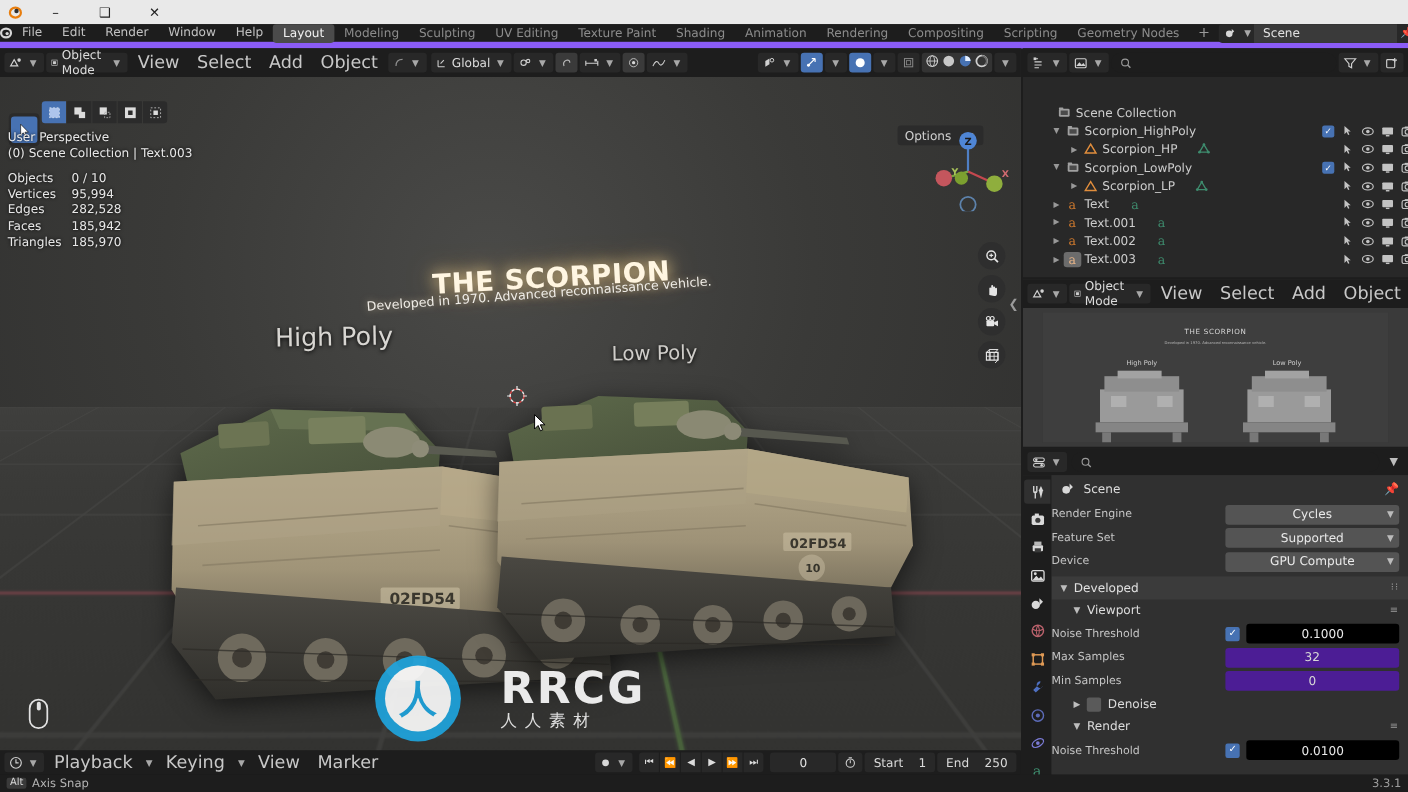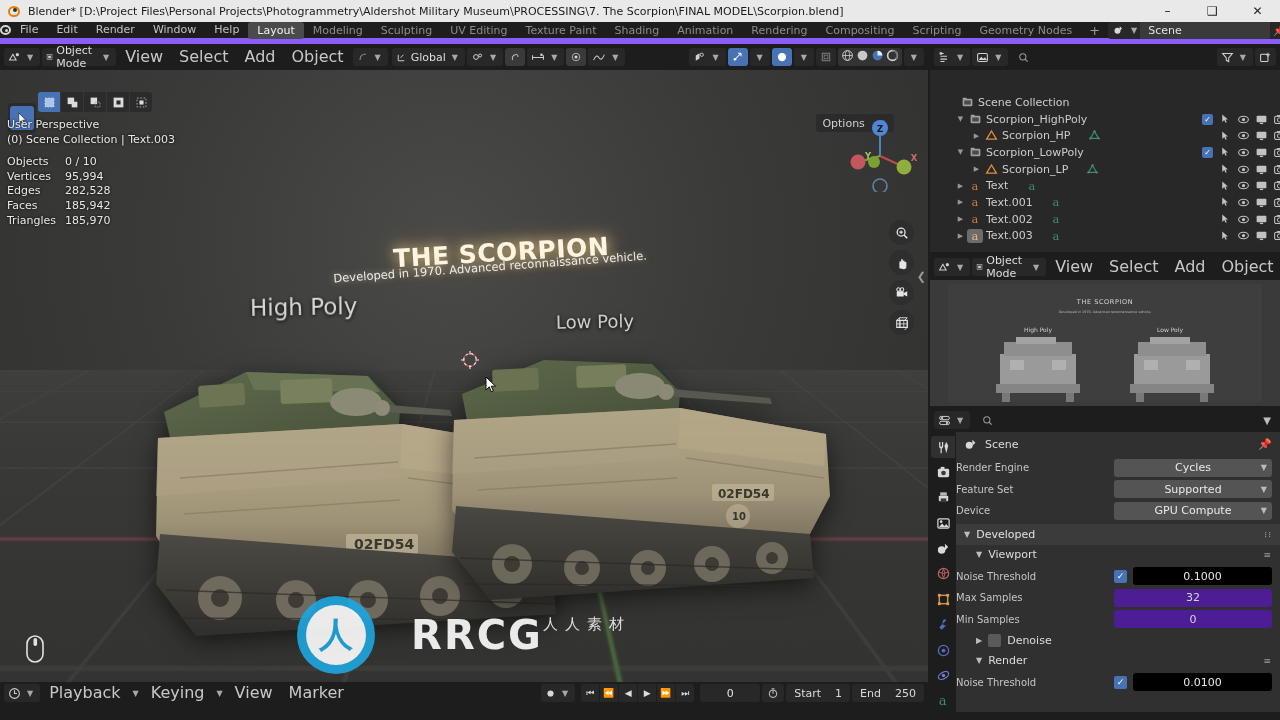--- a/index.html
+++ b/index.html
@@ -126,21 +126,21 @@
   .cursor3d{ position:absolute; left:461px; top:281px; width:18px; height:18px; }
   .mouse-ptr{ position:absolute; left:485px; top:306px; width:12px; height:17px; }
 
   .gizmo-mini{ position:absolute; left:22px; bottom:18px; width:26px; height:30px;}
   .vp-collapse{ position:absolute; right:2px; top:200px; color:#9b9b9b; font-size:11px;}
 
   
   .watermark{ position:absolute; left:0; right:0; bottom:8px; display:flex; justify-content:center; align-items:center; gap:10px; opacity:.9;}
   .wm-circle{ width:78px; height:78px; border-radius:50%; background:#1ea7e1; display:flex; align-items:center; justify-content:center; position:relative;}
   .wm-circle .inner{ width:60px;height:60px;border-radius:50%; background:#fff; display:flex;align-items:center;justify-content:center; color:#1ea7e1; font-size:34px; font-weight:bold;}
-  .wm-text{ display:flex; flex-direction:row;margin-left:26px; }
+  .wm-text{ display:flex; flex-direction:column;margin-left:26px; }
   .wm-main{ font-size:40px; font-weight:bold; color:#fff; letter-spacing:2px; line-height:40px;}
   .wm-sub{ font-size:15px; color:#f2f2f2; letter-spacing:7px; }
 
   
   #outliner{ left:930px; top:44px; width:350px; height:208px; background:#282828;}
   .out-rows{ position:absolute; left:12px; top:26px; width:350px; height:182px; overflow:hidden;margin-top:24px;}
   .out-row{ height:16.7px; display:flex; align-items:center; font-size:11px; color:#ccc; padding-left:4px; position:relative;}
   .out-row .disc{ width:13px; text-align:center; color:#989898; font-size:7px; flex:none;}
   .out-ico{ width:16px; display:flex; align-items:center; justify-content:center; flex:none;}
   .out-name{ margin-left:3px; white-space:nowrap;}
@@ -193,21 +193,20 @@
 </head>
 <body>
 
 <div id="app">
 
   <div class="winbar">
     <div class="blender-logo">
       <div class="ring"></div>
         <div class="dot"></div>
     </div>
-    <div class="win-title">Blender* [D:\Project Files\Personal Projects\Photogrammetry\Aldershot Military Museum\PROCESSING\7. The Scorpion\FINAL MODEL\Scorpion.blend]</div>
     <div class="win-btns">
       <div class="win-btn">–</div>
       <div class="win-btn">❑</div>
       <div class="win-btn close">✕</div>
     </div>
   </div>
 
   <div class="topbar">
     <div class="tb-logo">
         <div class="ring"></div>
@@ -1361,14 +1360,19 @@
         <span>Start</span>
         <span>1</span>
       </div>
       <div class="se-field">
         <span>End</span>
         <span>250</span>
       </div>
     </div>
   </div>
 
+  <div class="statusbar">
+    <span class="key-badge">Alt</span>
+    <span>Axis Snap</span>
+    <span class="sb-right">3.3.1</span>
+  </div>
 
 </div>
 
 </body></html>

